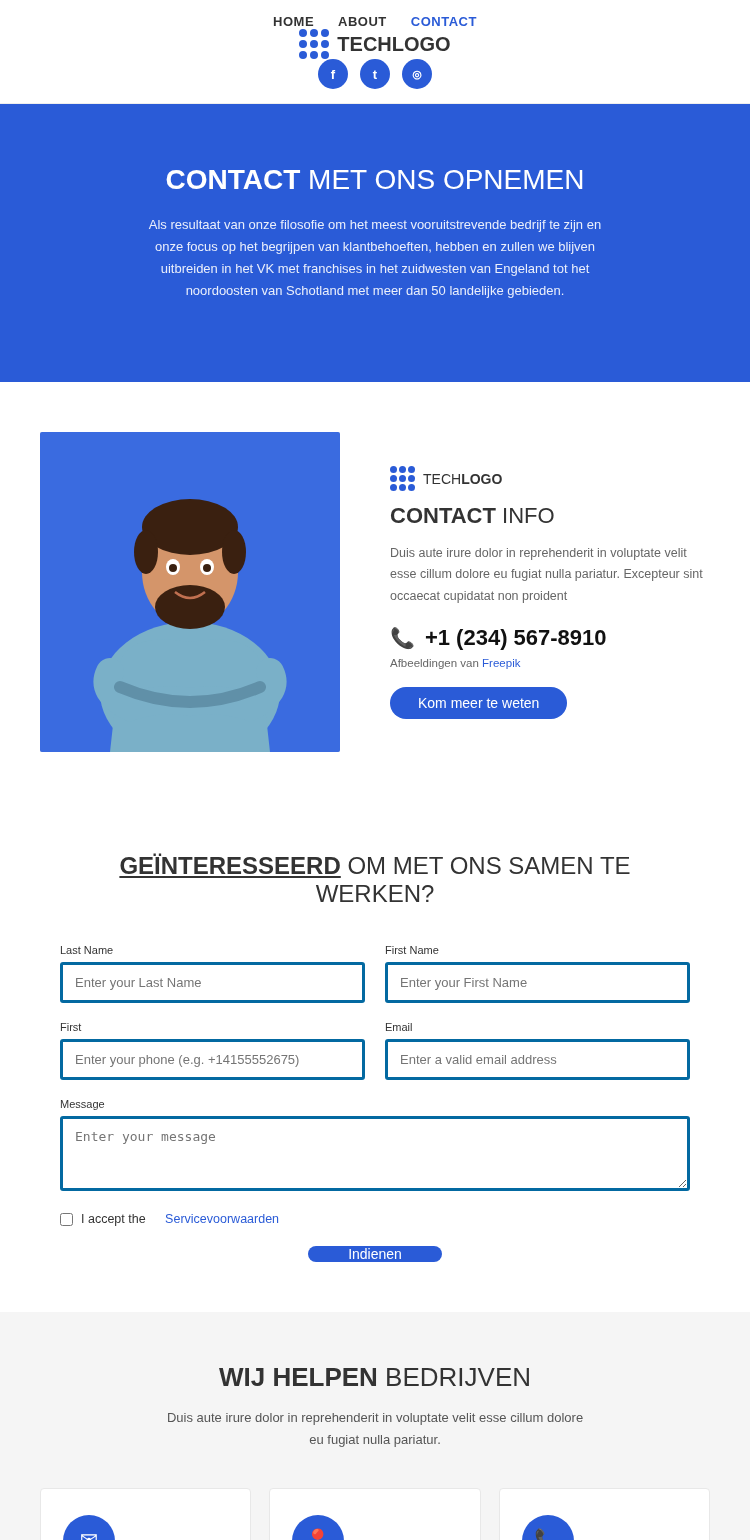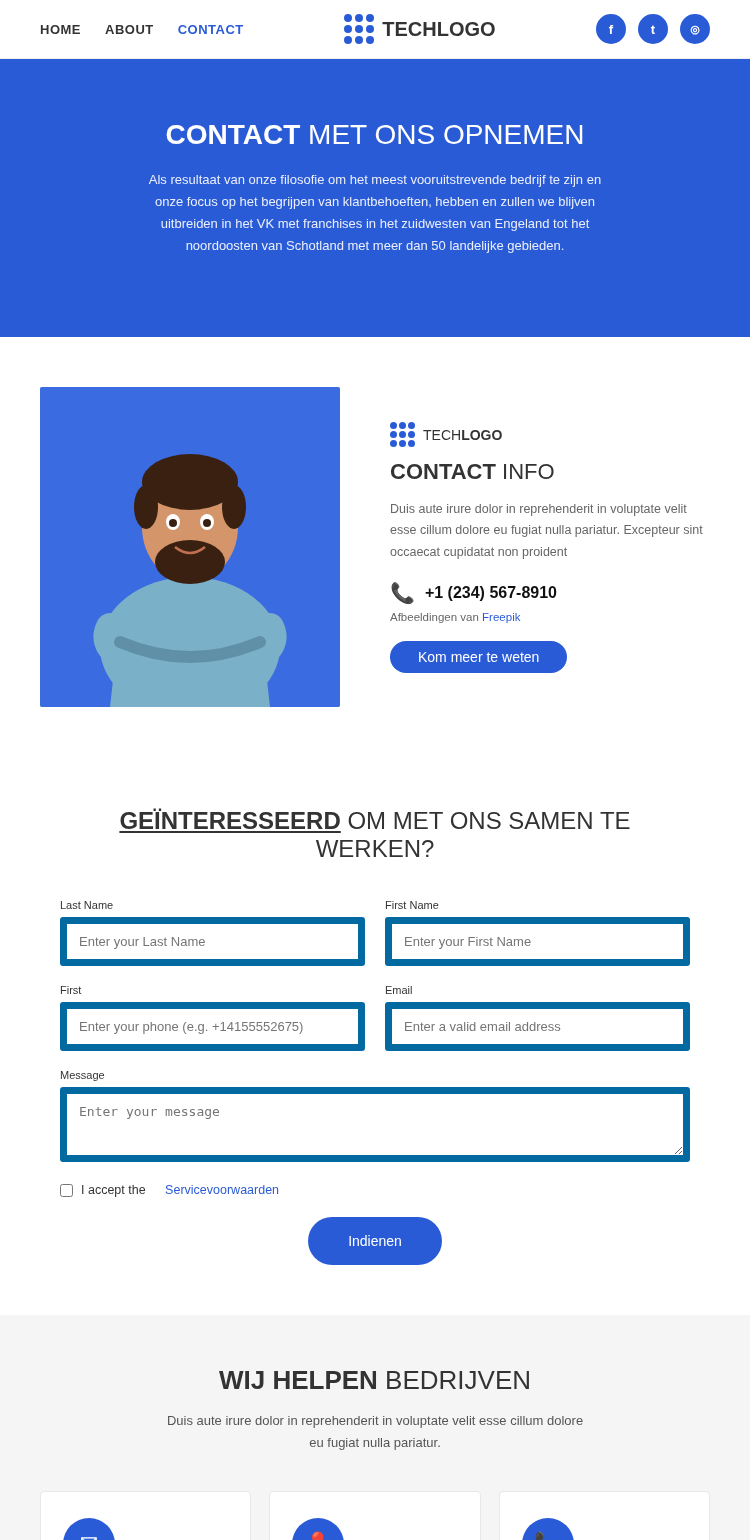--- a/index.html
+++ b/index.html
@@ -1,21 +1,21 @@
 <!DOCTYPE html>
 <html><head>
   <meta charset="utf-8">
   <style>
     * { box-sizing: border-box; margin: 0; padding: 0; }
     body { font-family: Arial, Helvetica, sans-serif; font-size: 14px; color: #333; background: #fff; width: 750px; }
 
     
     nav {
       display: flex; align-items: center; justify-content: space-between;
-      padding: 14px 40px; background: #fff; border-bottom: 1px solid #eee;
+      padding: 14px 40px; background: #fff; border-bottom: 1px solid #eee; flex-direction: column;
     }
     .nav-links { display: flex; gap: 24px; }
     .nav-link { font-size: 13px; font-weight: 600; color: #333; text-decoration: none; letter-spacing: 0.5px; }
     .nav-link.active { color: #2a5bd7; }
     .logo { display: flex; align-items: center; gap: 8px; font-size: 20px; font-weight: 700; color: #333; }
     .logo-dots { display: grid; grid-template-columns: repeat(3,8px); gap: 3px; }
     .logo-dot { width: 8px; height: 8px; border-radius: 50%; background: #2a5bd7; }
     .social-icons { display: flex; gap: 12px; }
     .social-icon { width: 30px; height: 30px; border-radius: 50%; background: #2a5bd7; color: #fff; display: flex; align-items: center; justify-content: center; font-size: 13px; font-weight: bold; }
 
@@ -51,47 +51,47 @@
     .person-svg { width: 100%; height: 100%; }
     .contact-info-right { flex: 1; }
     .info-logo { display: flex; align-items: center; gap: 8px; margin-bottom: 12px; }
     .info-logo-dots { display: grid; grid-template-columns: repeat(3,7px); gap: 2px; }
     .info-logo-dot { width: 7px; height: 7px; border-radius: 50%; background: #2a5bd7; }
     .contact-info-title { font-size: 22px; font-weight: 400; margin-bottom: 14px; }
     .contact-info-title strong { font-weight: 900; }
     .contact-info-desc { font-size: 12.5px; color: #666; line-height: 1.7; margin-bottom: 18px; }
     .phone-row { display: flex; align-items: center; gap: 10px; margin-bottom: 6px; }
     .phone-icon { color: #2a5bd7; font-size: 20px; }
-    .phone-number { font-size: 16px; font-weight: 900; color: #111; }
+    .phone-number { font-size: 22px; font-weight: 900; color: #111; }
     .freepik-credit { font-size: 11.5px; color: #666; margin-bottom: 18px; }
     .freepik-credit a { color: #2a5bd7; text-decoration: none; }
     .learn-more-btn {
       background: #2a5bd7; color: #fff; border: none; border-radius: 25px;
       padding: 8px 28px; font-size: 14px; cursor: pointer; font-weight: 500;
     }
 
     
     .form-section { padding: 50px 60px; }
     .form-title { font-size: 24px; font-weight: 400; text-align: center; margin-bottom: 36px; }
     .form-title strong { font-weight: 900; text-decoration: underline; }
     .form-row { display: flex; gap: 20px; margin-bottom: 18px; }
     .form-group { flex: 1; }
     .form-group label { font-size: 11px; color: #333; display: block; margin-bottom: 6px; }
     .form-group input, .form-group textarea {
-      width: 100%; border: 7px solid #0369a1; border-radius: 3px;
+      width: 100%; border: 3px solid #0369a1; border-radius: 3px;
       padding: 10px 12px; font-size: 13px; color: #999;
       outline: none;
     }
     .form-group textarea { height: 75px; resize: vertical; }
     .terms-row { display: flex; align-items: center; gap: 8px; margin-bottom: 20px; font-size: 12.5px; color: #333; }
     .terms-row a { color: #2a5bd7; text-decoration: none; }
     .submit-row { text-align: center; }
     .submit-btn {
       background: #2a5bd7; color: #fff; border: none; border-radius: 25px;
-      padding: 16px 40px; font-size: 14px; cursor: pointer; font-weight: 500;
+      padding: 0 40px; font-size: 14px; cursor: pointer; font-weight: 500;
     }
 
     
     .help-section { background: #f5f5f5; padding: 50px 40px; text-align: center; }
     .help-title { font-size: 26px; font-weight: 400; margin-bottom: 14px; }
     .help-title strong { font-weight: 700; }
     .help-desc { font-size: 13px; color: #555; line-height: 1.7; margin-bottom: 36px; max-width: 420px; margin-left: auto; margin-right: auto; }
     .help-cards { display: flex; gap: 18px; }
     .help-card {
       background: #fff; border-radius: 4px; padding: 26px 22px;

